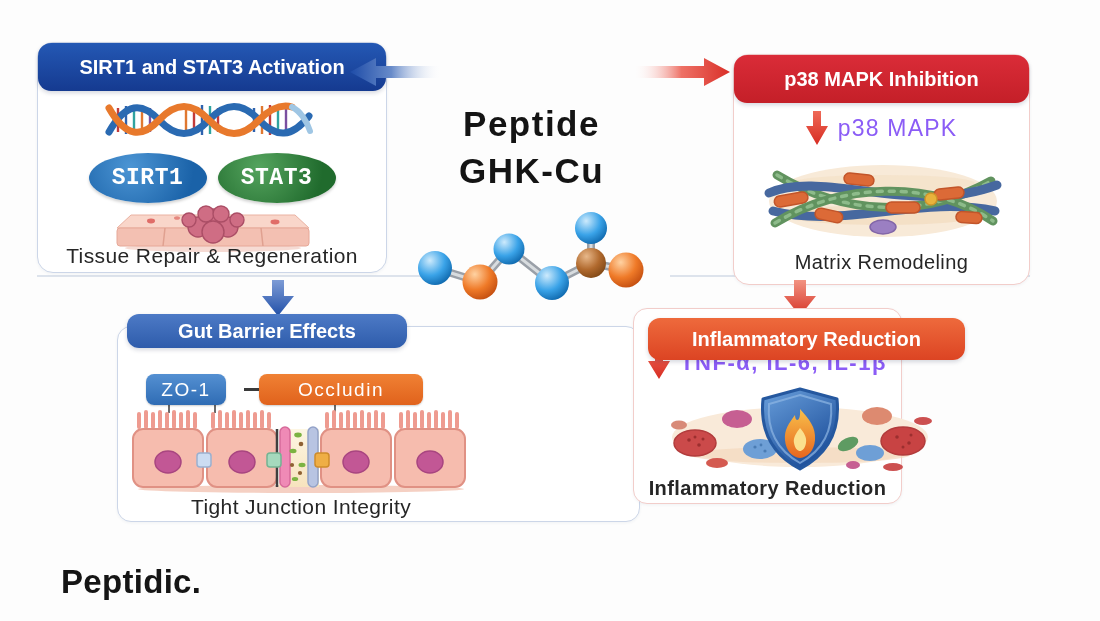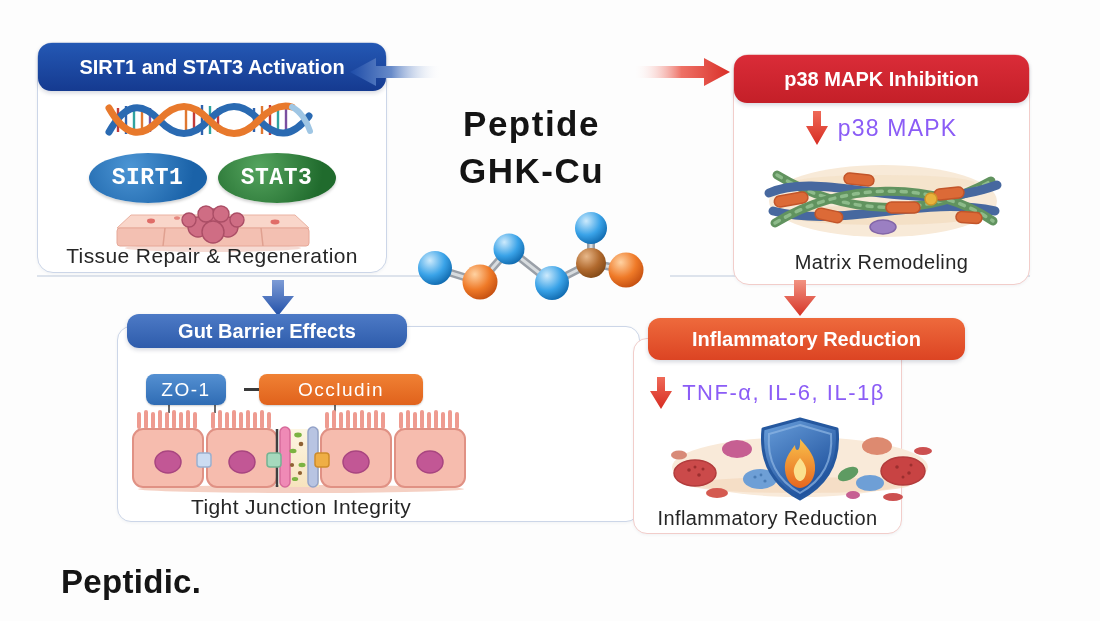--- a/index.html
+++ b/index.html
@@ -350,21 +350,21 @@
           <circle cx="169" cy="66" r="2.1"></circle>
       </g>
     </svg>
 
     <div class="caption" style="top:168px; left:13px; width:340px;">Tight Junction Integrity</div>
   </div>
 
   <div class="hdr-float br">
     <span>Inflammatory Reduction</span>
   </div>
-  <div class="card red" style="left:633px; top:338px; width:269px; height:196px; border-radius:14px;">
+  <div class="card red" style="left:633px; top:308px; width:269px; height:196px; border-radius:14px;font-weight:bold;">
     <div class="note-row" style="top:38px;">
       <svg width="22" height="32" viewBox="0 0 22 32">
         <defs>
             <linearGradient id="na2" x1="0" y1="0" x2="0" y2="1">
           <stop offset="0" stop-color="#ef6a58"></stop>
               <stop offset="1" stop-color="#d72c22"></stop>
             </linearGradient>
           </defs>
         <path d="M7,0 H15 V14 H22 L11,32 L0,14 H7 Z" fill="url(#na2)"></path>
       </svg>

